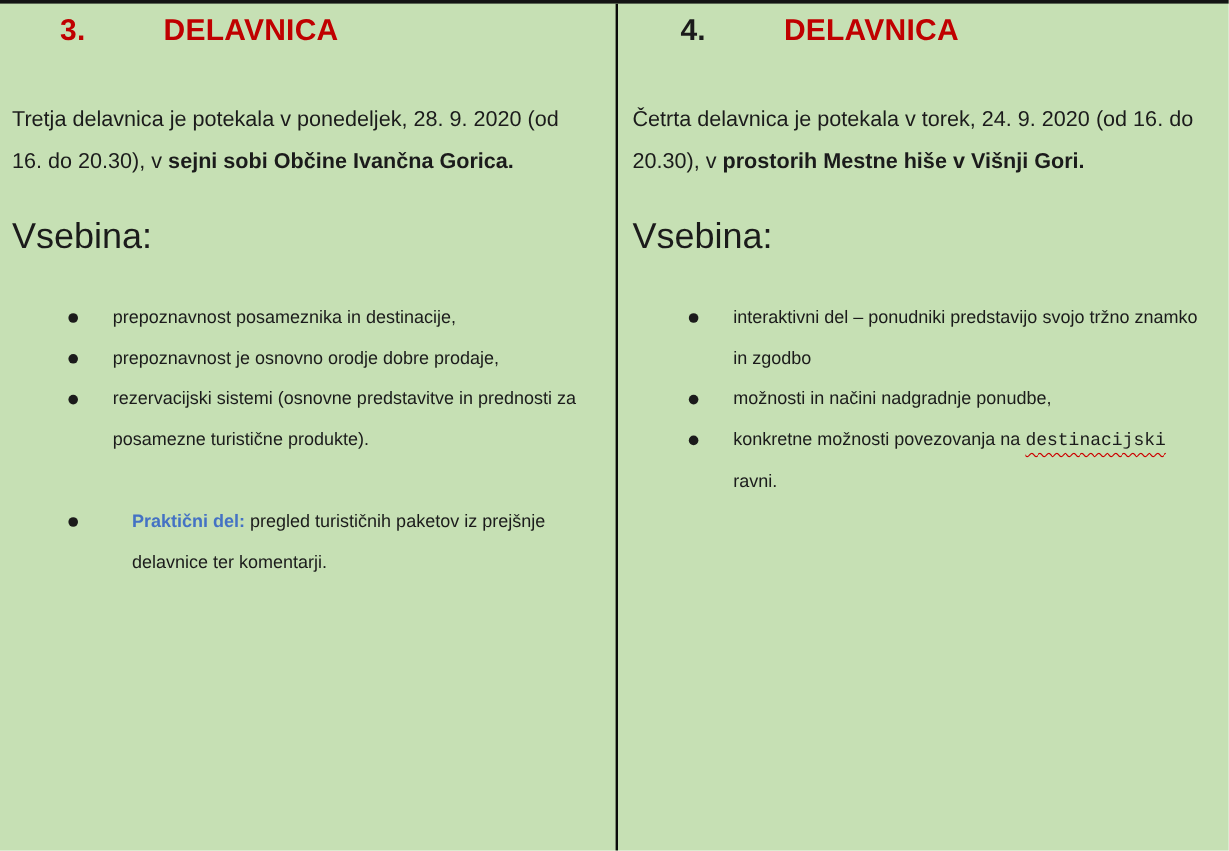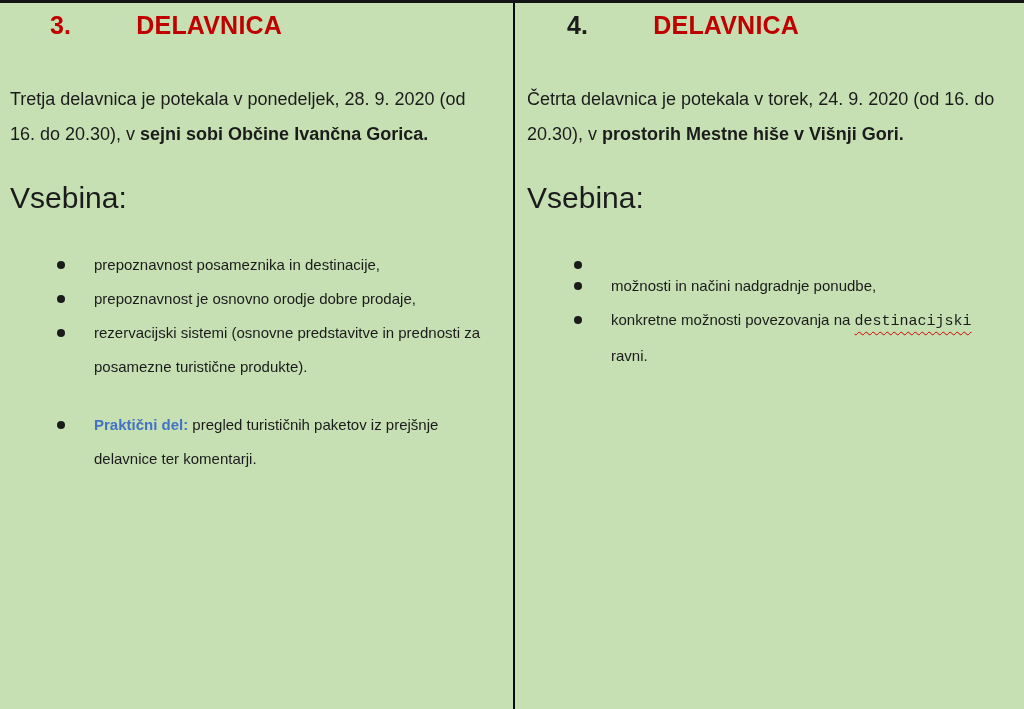--- a/index.html
+++ b/index.html
@@ -68,21 +68,21 @@
   }
   .dot {
     flex: 0 0 8px;
     width: 8px; height: 8px;
     border-radius: 50%;
     background: #1b1b1b;
     margin-top: 13px;
     margin-right: 29px;
   }
   .bullet-text { flex: 1; max-width: 408px; }
-  li.spaced { margin-top: 24px; }
+  li.spaced { margin-top: 34px; gap: 16px; }
 
   .accent-blue { color: var(--blue, #4472C4); }
 
   .misspelled {
     text-decoration-line: underline;
     text-decoration-style: wavy;
     text-decoration-color: var(--squiggle, #CC0000);
     text-decoration-thickness: 1px;
     text-underline-offset: 6px;
     font-family: Liberation Mono, monospace;
@@ -125,20 +125,21 @@
   <div class="col right">
     <div class="heading">
       <span class="num">4.</span>
       <span class="title">DELAVNICA</span>
     </div>
     <p class="intro"><span>Četrta delavnica je potekala v torek, 24. 9. 2020 (od 16. do 20.30), v </span><b>prostorih Mestne hiše v Višnji Gori.</b></p>
     <p class="content-label">Vsebina:</p>
     <ul class="bullets">
       <li>
         <span class="dot"></span>
+        <span class="bullet-text">interaktivni del – ponudniki predstavijo svojo tržno znamko in zgodbo</span>
       </li>
       <li>
         <span class="dot"></span>
         <span class="bullet-text">možnosti in načini nadgradnje ponudbe,</span>
       </li>
       <li>
         <span class="dot"></span>
         <span class="bullet-text"><span>konkretne možnosti povezovanja na </span><span class="misspelled">destinacijski</span><span> ravni.</span></span>
       </li>
     </ul>

